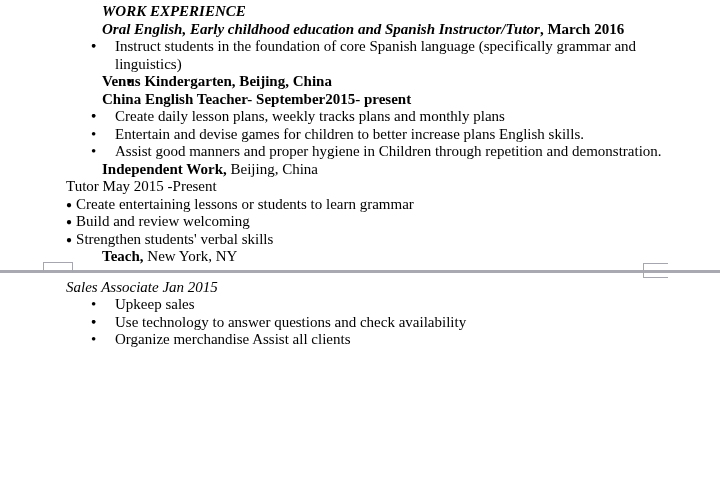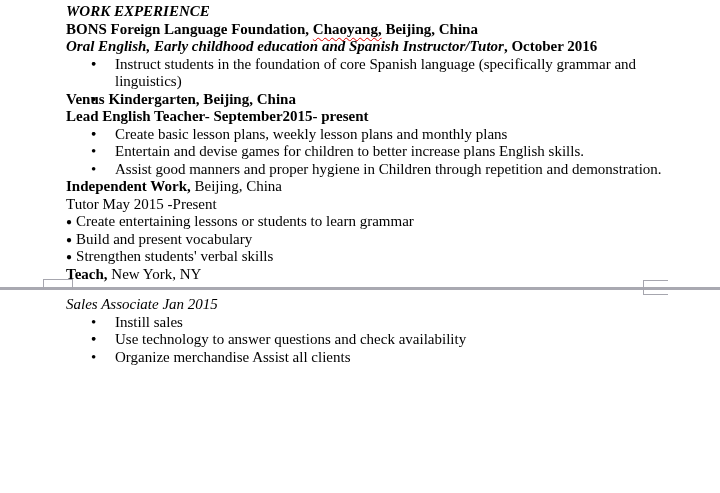--- a/index.html
+++ b/index.html
@@ -10,21 +10,21 @@
   }
   .doc{
     position:relative;
     margin-left:66px;
     width:600px;
     padding-top:3px;
     font-size:15px;
     line-height:17.5px;
     color:var(--text,#000000);
   }
-  .b{font-weight:bold;}
+  .b{font-weight:bold;margin-left:36px;}
   .i{font-style:italic;}
   .para{white-space:pre-wrap;}
   .li{position:relative;padding-left:49px;white-space:pre-wrap;}
   .li .marker{position:absolute;left:25px;top:0;white-space:normal;}
   .inline-li .inline-marker{
     font-size:10px;
     margin-right:4px;
     vertical-align:1px;
   }
   .misspell{
@@ -61,63 +61,62 @@
     border-bottom:1px solid var(--break-mark,#a6a6ae);
   }
 </style>
 </head>
 <body>
 
 <div class="doc">
 
   <div class="para b i">WORK EXPERIENCE</div>
 
-  <div class="para b"><span>BONS Foreign Language Foundation, </span><span class="misspell">Chaoyang,</span><span> Beijing, China</span></div>
 
-  <div class="para b"><span class="i">Oral English, Early childhood education and Spanish Instructor/Tutor</span><span>, October 2016</span></div>
+  <div class="para b"><span class="i">Oral English, Early childhood education and Spanish Instructor/Tutor</span><span>, March 2016</span></div>
 
   <div class="li"><span class="marker">•</span></div>
 
   <div class="li"><span class="marker">•</span><span>Instruct students in the foundation of core Spanish language (specifically grammar and linguistics)</span></div>
 
   <div class="li b i"><span class="marker">•</span></div>
 
   <div class="para b">Venus Kindergarten, Beijing, China</div>
 
-  <div class="para b">Lead English Teacher- September2015- present</div>
+  <div class="para b">China English Teacher- September2015- present</div>
 
   <div class="li"><span class="marker">•</span></div>
 
-  <div class="li"><span class="marker">•</span><span>Create basic lesson plans, weekly lesson plans and monthly plans</span></div>
+  <div class="li"><span class="marker">•</span><span>Create daily lesson plans, weekly tracks plans and monthly plans</span></div>
 
   <div class="li"><span class="marker">•</span><span>Entertain and devise games for children to better increase plans English skills.</span></div>
 
   <div class="li"><span class="marker">•</span><span>Assist good manners and proper hygiene in Children through repetition and demonstration.</span></div>
 
   <div class="para"><span class="b">Independent Work,</span><span> Beijing, China</span></div>
 
   <div class="para">Tutor May 2015 -Present</div>
 
   <div class="para inline-li"><span class="inline-marker">●</span><span>Create entertaining lessons or students to learn grammar</span></div>
 
-  <div class="para inline-li"><span class="inline-marker">●</span><span>Build and present vocabulary</span></div>
+  <div class="para inline-li"><span class="inline-marker">●</span><span>Build and review welcoming</span></div>
 
   <div class="para inline-li"><span class="inline-marker">●</span><span>Strengthen students' verbal skills</span></div>
 
   <div class="para"><span class="b">Teach,</span><span> New York, NY</span></div>
 
   <div class="pbreak">
     <div class="line"></div>
     <div class="mark-left"></div>
     <div class="mark-right"></div>
   </div>
 
   <div class="para i">Sales Associate Jan 2015</div>
 
-  <div class="li"><span class="marker">•</span><span>Instill sales</span></div>
+  <div class="li"><span class="marker">•</span><span>Upkeep sales</span></div>
 
   <div class="li"><span class="marker">•</span></div>
 
   <div class="li"><span class="marker">•</span><span>Use technology to answer questions and check availability</span></div>
 
   <div class="li"><span class="marker">•</span><span>Organize merchandise Assist all clients</span></div>
 
 </div>
 
 </body></html>

